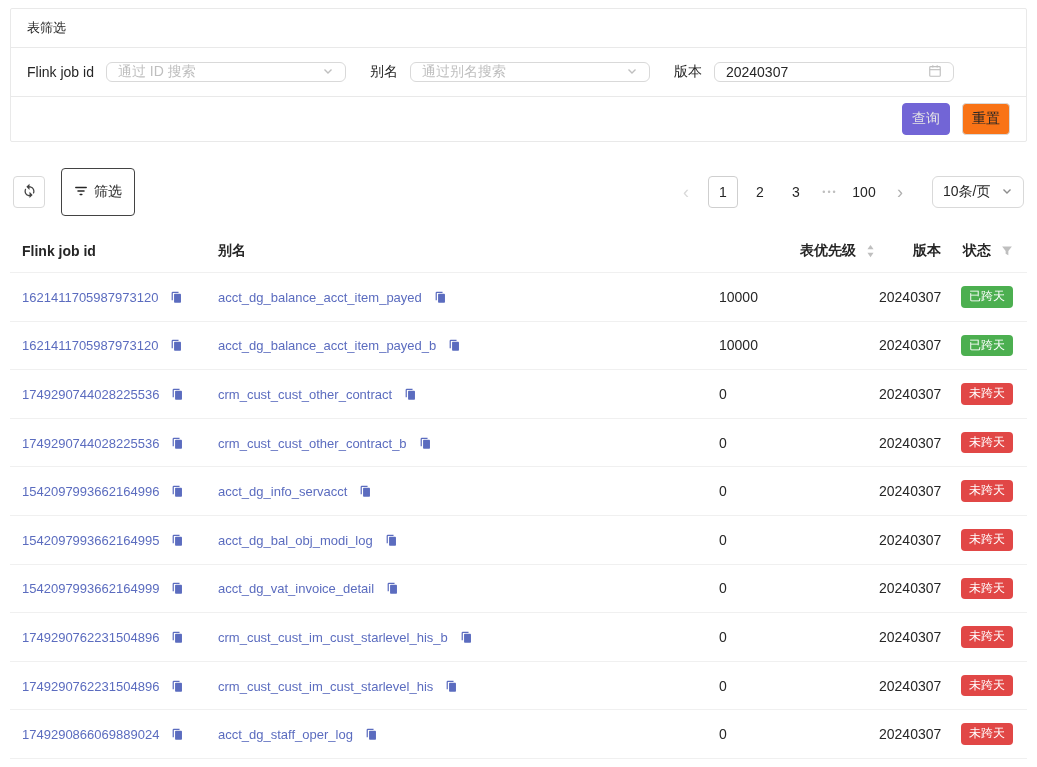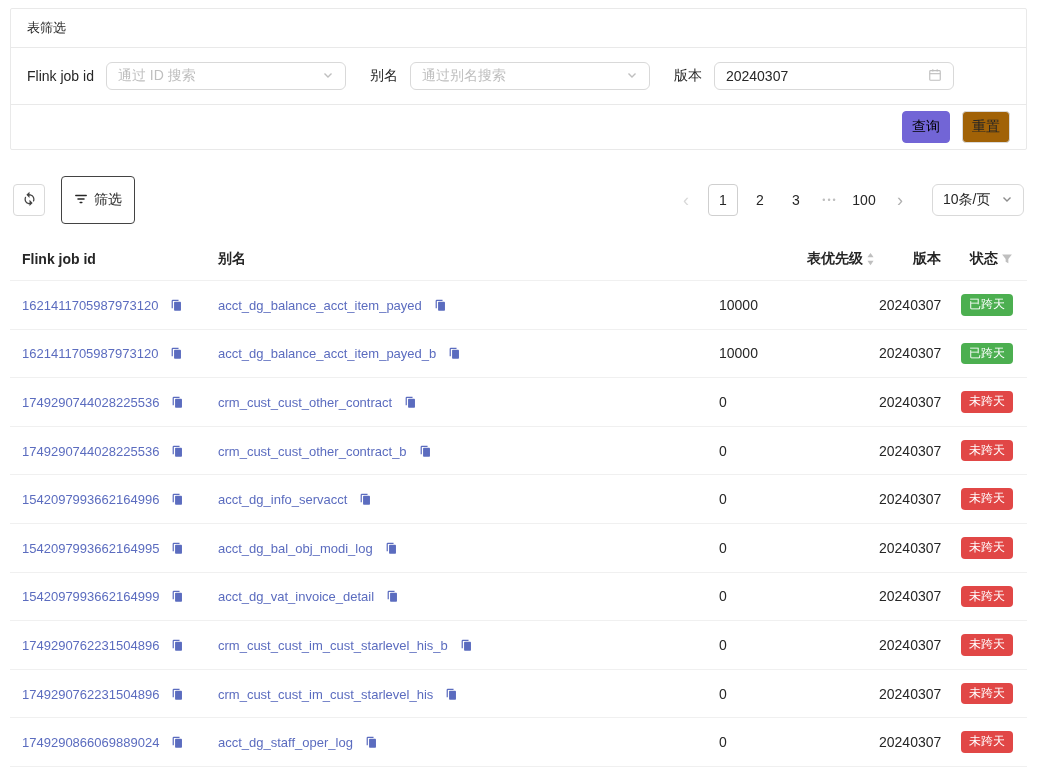--- a/index.html
+++ b/index.html
@@ -25,33 +25,33 @@
   .page{padding:8px 10px;}
 
   
   .filter-card{border:1px solid var(--border);border-radius:2px;background:#fff;}
   .card-title{padding:10px 16px;font-size:13px;color:var(--text);border-bottom:1px solid var(--border);}
   .filter-row{display:flex;align-items:center;padding:14px 16px;border-bottom:1px solid var(--border);}
   .filter-item{display:flex;align-items:center;}
   .filter-item + .filter-item{margin-left:24px;}
   .f-label{margin-right:12px;white-space:nowrap;color:var(--text);}
   .select,.date-input{
-    width:240px;height:28px;border:1px solid var(--ctrl-border);border-radius:6px;
+    width:240px;height:20px;border:1px solid var(--ctrl-border);border-radius:6px;
     display:flex;align-items:center;justify-content:space-between;
     padding:0 11px;background:#fff;cursor:pointer;
   }
   .placeholder{color:var(--muted);font-size:14px;overflow:hidden;white-space:nowrap;}
   .date-value{color:var(--text);}
   .btn-row{display:flex;justify-content:flex-end;align-items:center;gap:12px;padding:6px 16px;height:44px;}
   .btn{
     height:32px;padding:0 9px;border-radius:4px;border:1px solid var(--ctrl-border);
-    background:#a16207;font-size:14px;color:var(--text);cursor:pointer;
+    background:#f97316;font-size:14px;color:var(--text);cursor:pointer;
     font-family:inherit;
   }
-  .btn.primary{background:var(--accent);border-color:var(--accent);color:#000000;}
+  .btn.primary{background:var(--accent);border-color:var(--accent);color:#e5e5e5;}
 
   
   .toolbar{display:flex;align-items:center;margin-top:26px;padding:0 3px;}
   .icon-btn{
     width:32px;height:32px;border:1px solid var(--ctrl-border);border-radius:4px;background:#fff;
     display:flex;align-items:center;justify-content:center;color:#434343;cursor:pointer;margin-right:16px;
   }
   .filter-btn{
     height:48px;border:1px solid #434343;border-radius:4px;background:#fff;
     display:inline-flex;align-items:center;gap:6px;padding:0 12px;font-size:14px;color:var(--text);
@@ -80,21 +80,21 @@
     display:flex;align-items:center;justify-content:space-between;padding:0 10px;background:#fff;cursor:pointer;
     font-size:14px;color:var(--text);
   }
 
   
   table{width:1017px;border-collapse:collapse;margin-top:14px;table-layout:fixed;}
   th{border-bottom:1px solid #f0f0f0;padding:12px 0;font-weight:600;font-size:14px;color:var(--text);text-align:left;}
   td{border-bottom:1px solid #f0f0f0;padding:13px 0;font-size:14px;color:var(--text);vertical-align:middle;}
   th.col-id,td.col-id{padding-left:12px;}
   th.col-alias,td.col-alias{padding-left:12px;}
-  .th-flex{display:inline-flex;align-items:center;gap:3px;width:100%;justify-content:flex-end;}
+  .th-flex{display:inline-flex;align-items:center;gap:10px;width:100%;justify-content:flex-end;}
   th.col-priority{padding-right:4px;}
   td.col-priority{text-align:left;padding-right:28px;}
   th.col-version{padding-right:8px;text-align:right;}
   td.col-version{text-align:right;padding-right:8px;}
   th.col-status{padding-right:14px;}
   td.col-status{text-align:right;padding-right:14px;}
   .link-cell{display:inline-flex;align-items:center;gap:12px;}
   .link{color:var(--link);font-size:13px;text-decoration:none;cursor:pointer;white-space:nowrap;}
   .copy-icon{color:var(--link);display:inline-flex;cursor:pointer;}
   .badge{

